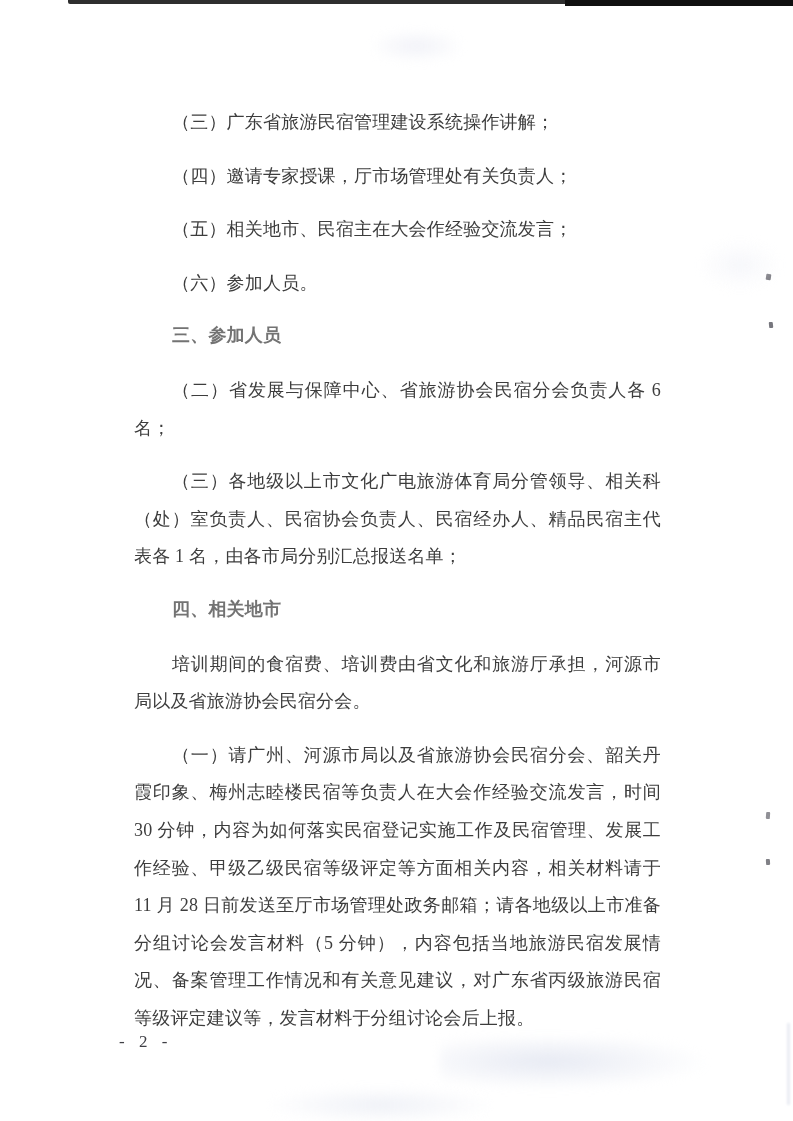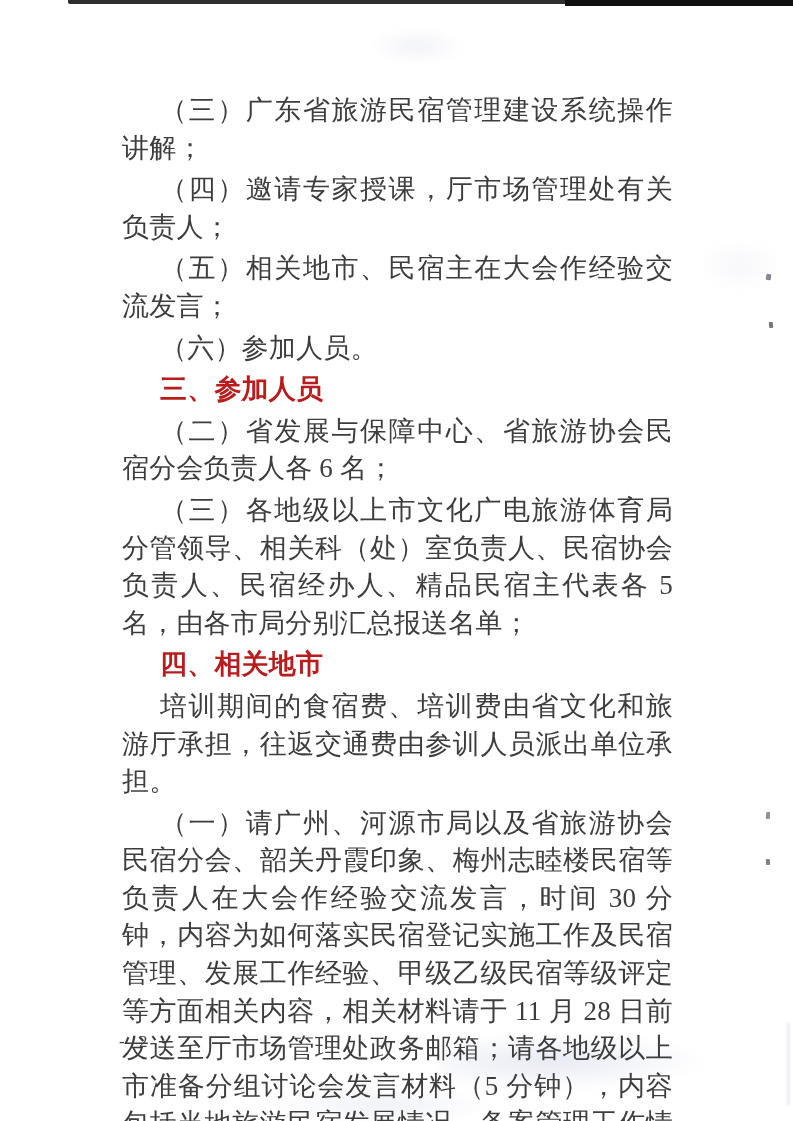--- a/index.html
+++ b/index.html
@@ -58,31 +58,31 @@
   }
 
   
   .content{
     position:absolute;
     left:118px;top:88px;
     width:559px;
     color:#3d3d3d;
   }
   .content p{
-    margin:4px;
-    font-size:27px;
+    margin:16px;
+    font-size:18px;
     line-height:37.6px;
     text-align:justify;
     text-indent:38px;
     letter-spacing:0.2px;
   }
   .content p.heading{
-    font-family:Liberation Sans, sans-serif;
+    font-family:Liberation Mono, monospace;
     font-weight:700;
-    color:#b91c1c;
+    color:#737373;
     text-align:left;
   }
   .page-number{
     position:absolute;
     left:119px;top:1032px;
     font-size:17px;
     letter-spacing:5px;
     color:#3f3f45;
     font-family:"Liberation Serif", serif;
   }
@@ -104,21 +104,21 @@
   <div class="smudge rightmid"></div>
   <div class="edge-line"></div>
 
   <div class="content">
     <p class="para">（三）广东省旅游民宿管理建设系统操作讲解；</p>
     <p class="para">（四）邀请专家授课，厅市场管理处有关负责人；</p>
     <p class="para">（五）相关地市、民宿主在大会作经验交流发言；</p>
     <p class="para">（六）参加人员。</p>
     <p class="heading">三、参加人员</p>
     <p class="para">（二）省发展与保障中心、省旅游协会民宿分会负责人各 6 名；</p>
-    <p class="para">（三）各地级以上市文化广电旅游体育局分管领导、相关科（处）室负责人、民宿协会负责人、民宿经办人、精品民宿主代表各 5 名，由各市局分别汇总报送名单；</p>
+    <p class="para">（三）各地级以上市文化广电旅游体育局分管领导、相关科（处）室负责人、民宿协会负责人、民宿经办人、精品民宿主代表各 1 名，由各市局分别汇总报送名单；</p>
     <p class="heading">四、相关地市</p>
-    <p class="para">培训期间的食宿费、培训费由省文化和旅游厅承担，往返交通费由参训人员派出单位承担。</p>
+    <p class="para">培训期间的食宿费、培训费由省文化和旅游厅承担，河源市局以及省旅游协会民宿分会。</p>
     <p class="para">（一）请广州、河源市局以及省旅游协会民宿分会、韶关丹霞印象、梅州志睦楼民宿等负责人在大会作经验交流发言，时间 30 分钟，内容为如何落实民宿登记实施工作及民宿管理、发展工作经验、甲级乙级民宿等级评定等方面相关内容，相关材料请于 11 月 28 日前发送至厅市场管理处政务邮箱；请各地级以上市准备分组讨论会发言材料（5 分钟），内容包括当地旅游民宿发展情况、备案管理工作情况和有关意见建议，对广东省丙级旅游民宿等级评定建议等，发言材料于分组讨论会后上报。</p>
   </div>
 
   <div class="page-number">- 2 -</div>
 
 </div>
 
 </body></html>

